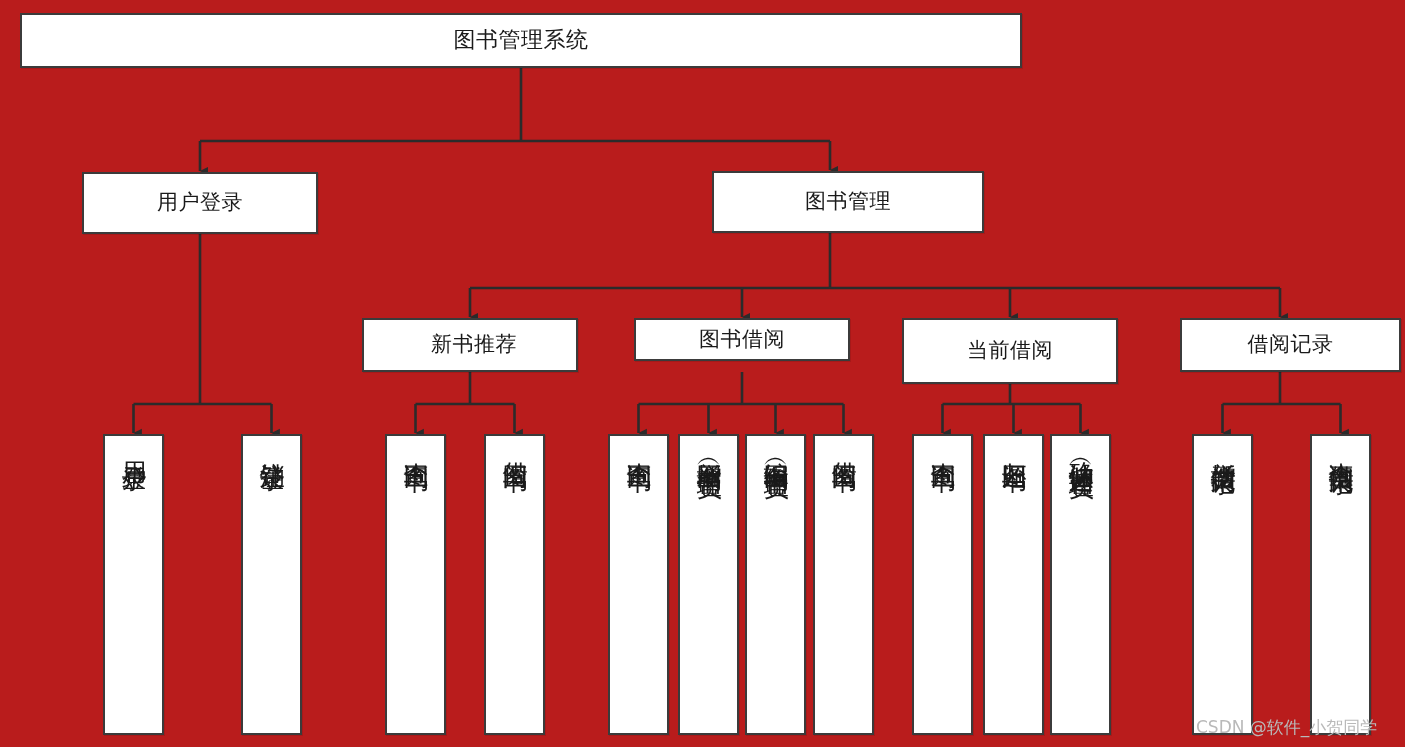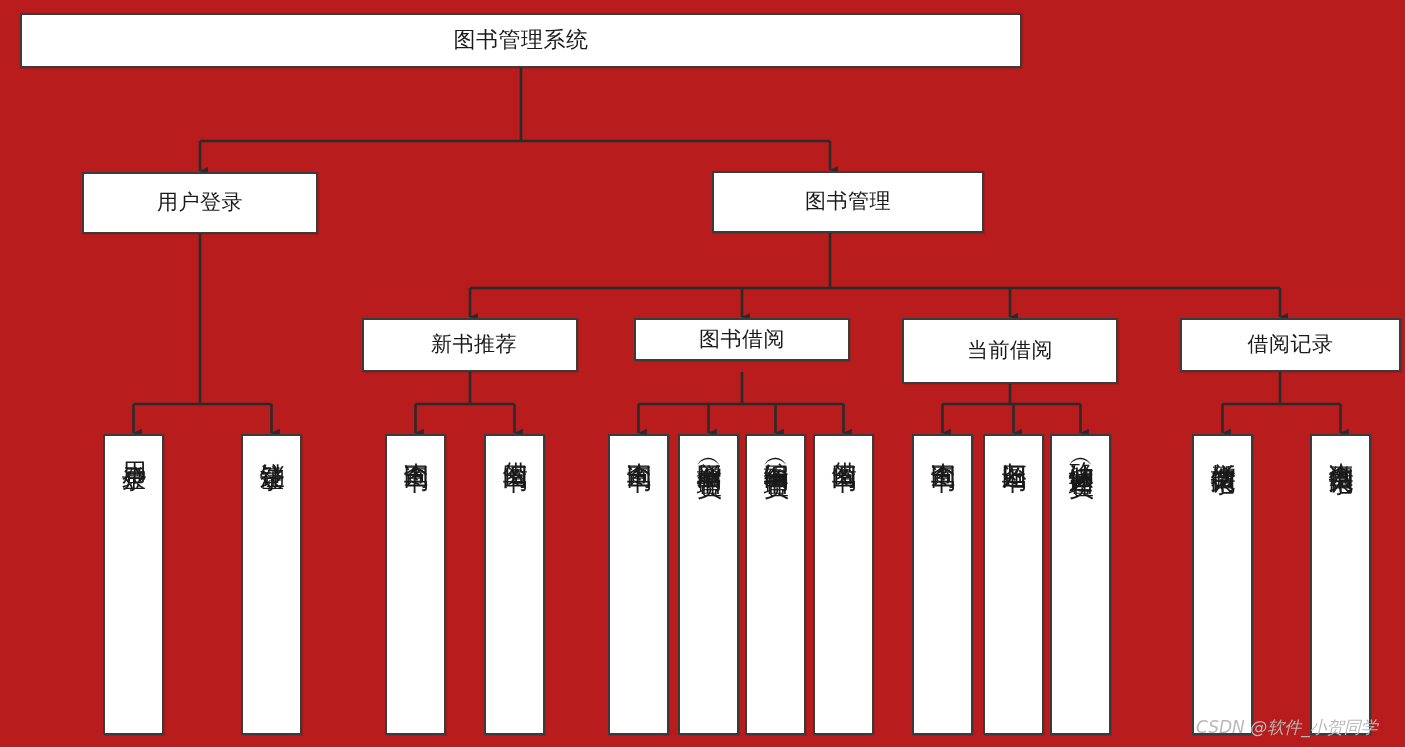--- a/index.html
+++ b/index.html
@@ -175,14 +175,14 @@
         <span class="lbl">确认归还（管理员）</span>
       </div>
       <div class="node vert" style="left: 1192px; top: 434px; width: 61px; height: 301px;">
         <span class="lbl">新增借阅记录</span>
       </div>
       <div class="node vert" style="left: 1310px; top: 434px; width: 61px; height: 301px;">
         <span class="lbl">查询借阅记录</span>
       </div>
     </div>
 
-  <div class="watermark" style="left: 1196px; top: 716px; color: rgb(185, 185, 185); font-style: italic;">CSDN @软件_小贺同学</div>
+  <div class="watermark" style="left: 1196px; top: 716px; color: rgb(185, 185, 185);">CSDN @软件_小贺同学</div>
 </div>
 
 </body></html>

